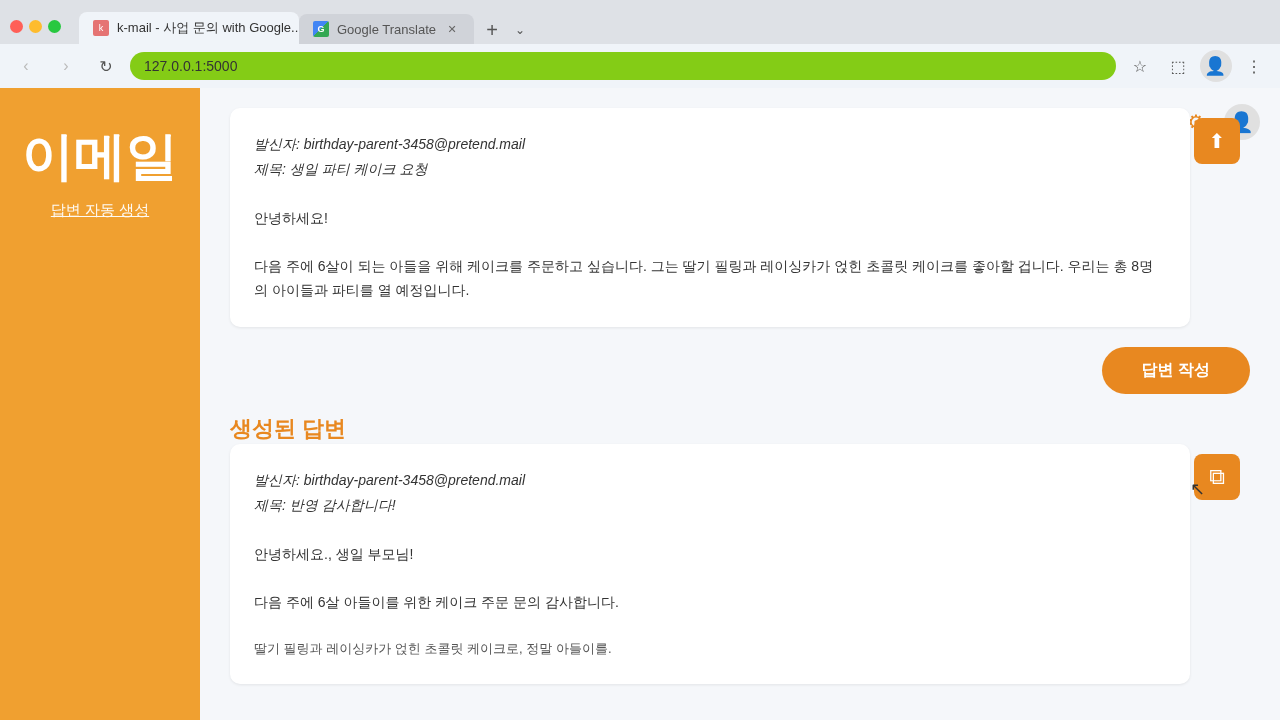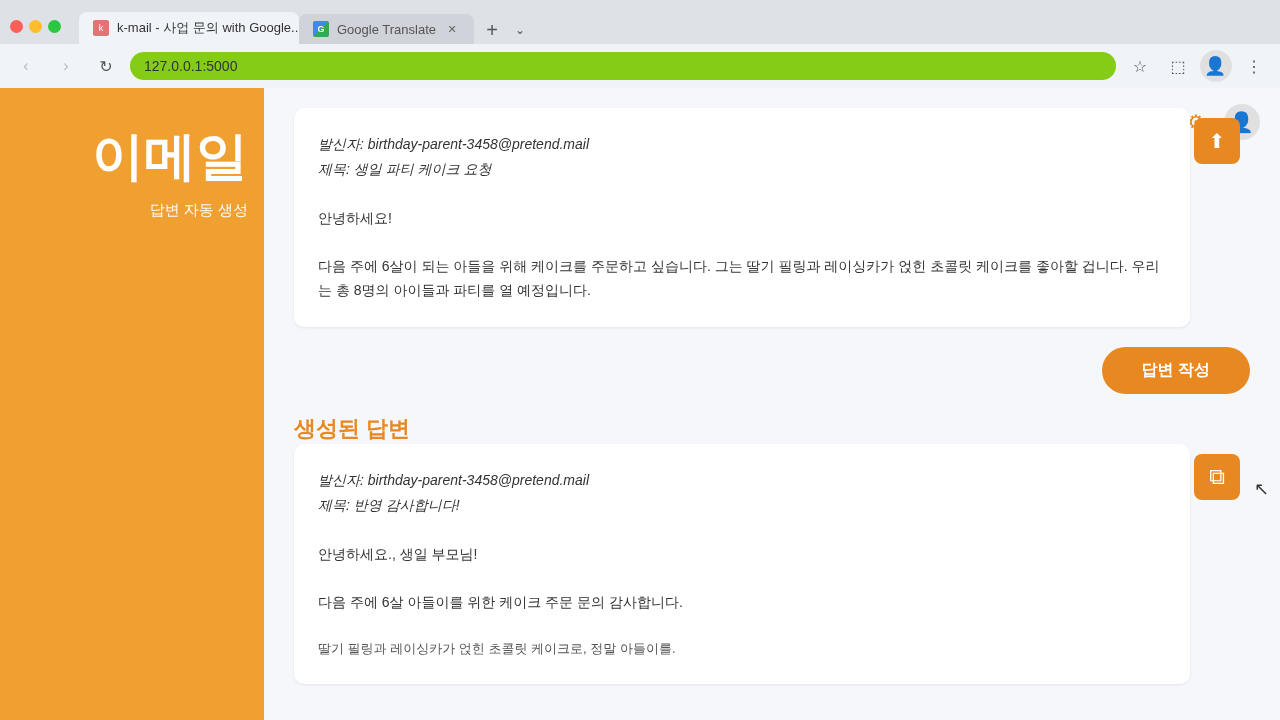--- a/index.html
+++ b/index.html
@@ -26,23 +26,23 @@
     .nav-btn.disabled { color: #bbb; cursor: default; }
     .address-bar { flex: 1; background: #84cc16; border-radius: 20px; padding: 6px 14px; font-size: 14px; color: #333; display: flex; align-items: center; }
     .address-text { flex: 1; }
     .nav-icons { display: flex; gap: 6px; align-items: center; }
     .nav-icon { width: 32px; height: 32px; border-radius: 50%; display: flex; align-items: center; justify-content: center; color: #555; cursor: pointer; font-size: 16px; }
 
     
     .app-container { display: flex; height: calc(720px - 88px); }
 
     
-    .sidebar { width: 264px; background: #f0a030; display: flex; flex-direction: column; align-items: flex-end; padding: 40px 16px 20px; flex-shrink: 0; }
+    .sidebar { width: 200px; background: #f0a030; display: flex; flex-direction: column; align-items: center; padding: 40px 16px 20px; flex-shrink: 0; }
     .sidebar-title { font-size: 52px; font-weight: bold; color: #fff; line-height: 1.1; text-align: center; margin-bottom: 16px; }
-    .sidebar-subtitle { font-size: 15px; color: #fff; text-align: center; opacity: 0.95; }
+    .sidebar-subtitle { font-size: 15px; color: #fff; text-align: center; opacity: 0.95; text-decoration: underline; }
 
     
     .main-content { flex: 1; background: #f5f7fa; padding: 20px 30px; overflow-y: auto; position: relative; }
 
     
     .top-right-icons { position: absolute; top: 16px; right: 20px; display: flex; gap: 10px; }
     .top-icon { width: 36px; height: 36px; border-radius: 50%; display: flex; align-items: center; justify-content: center; cursor: pointer; color: #e88820; font-size: 20px; }
 
     
     .email-card { background: #fff; border-radius: 10px; padding: 24px; margin-bottom: 20px; box-shadow: 0 1px 3px rgba(0,0,0,0.08); position: relative; }

